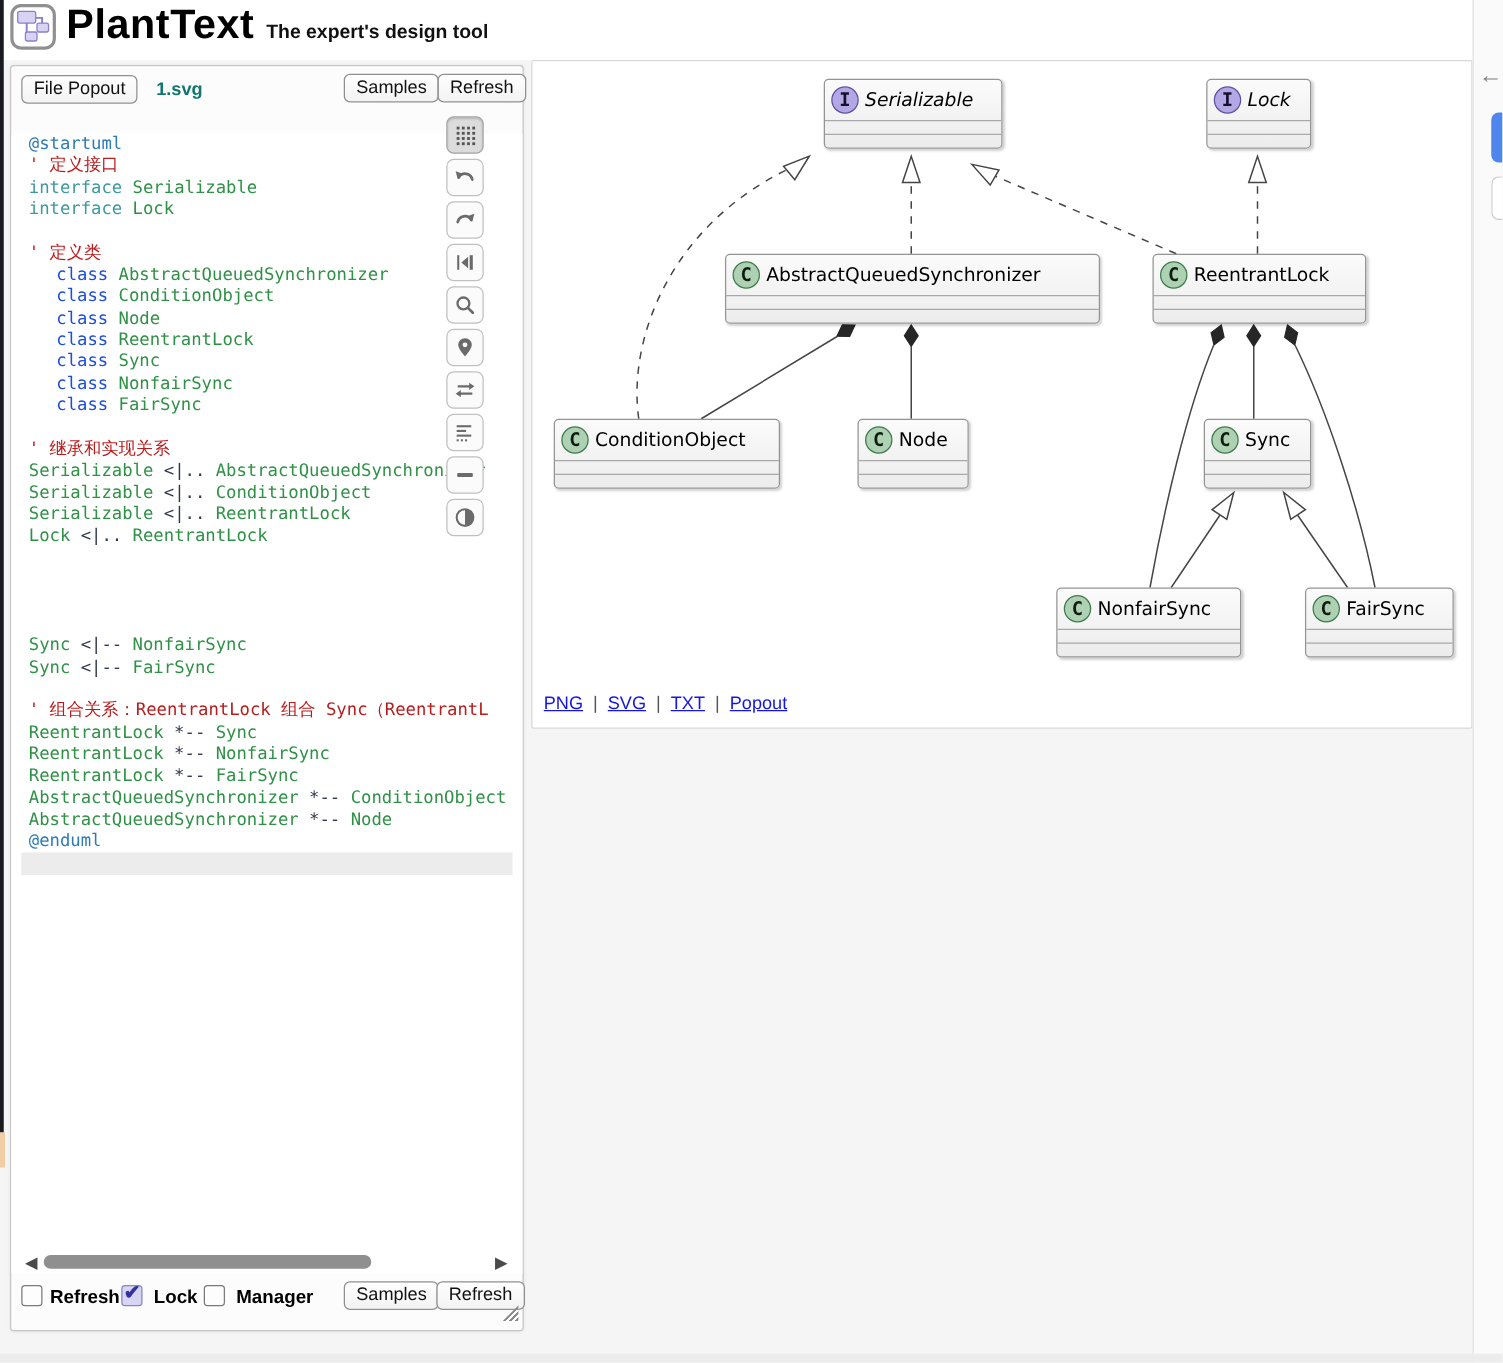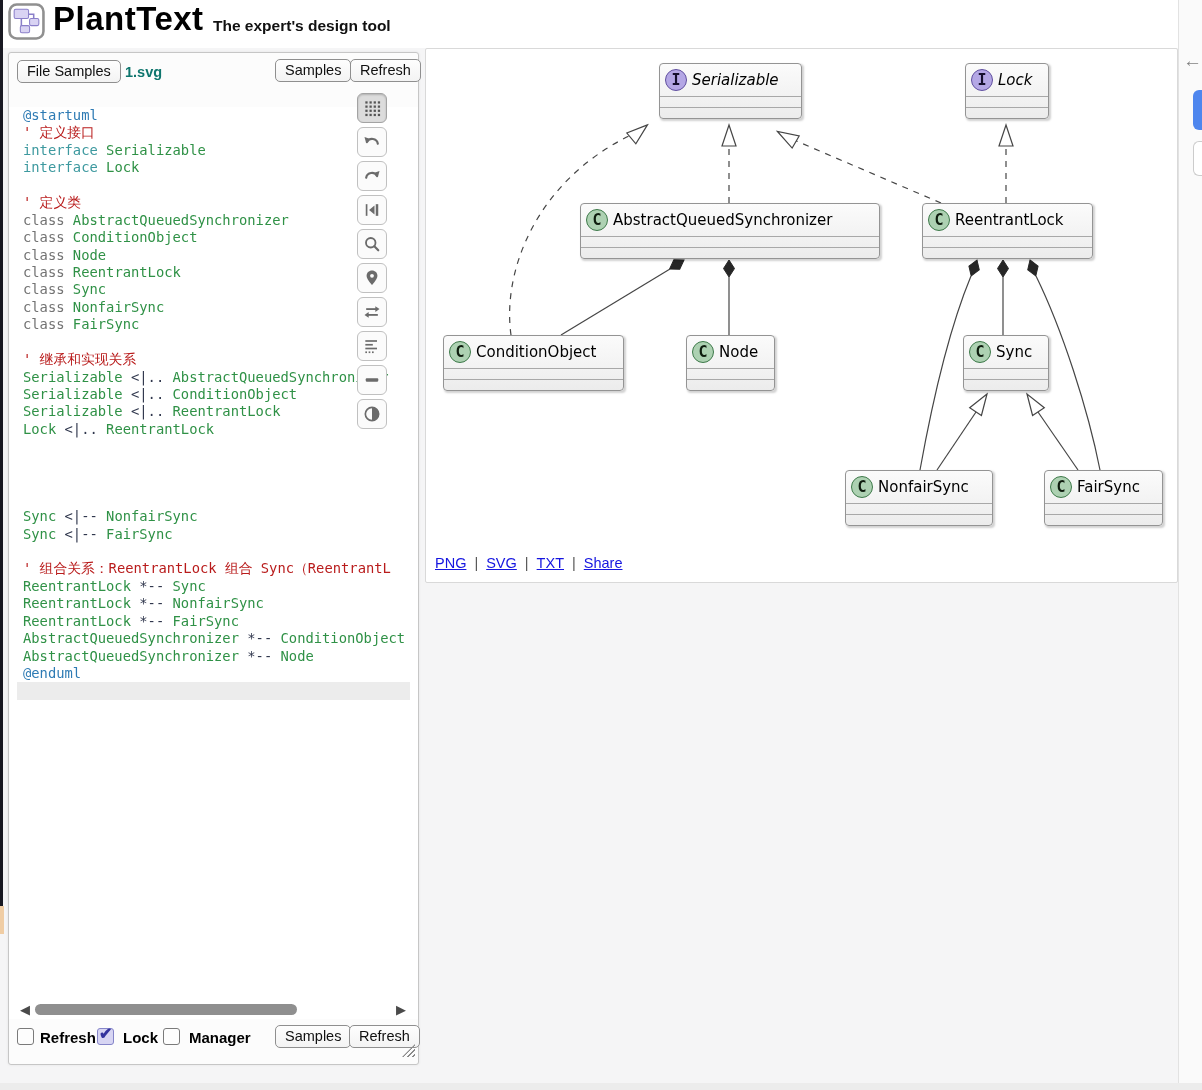--- a/index.html
+++ b/index.html
@@ -31,21 +31,21 @@
   .refresh-top{position:absolute;left:341px;top:6px;}
 
   .editor{position:absolute;left:0;top:54px;width:100%;height:912px;background:#fff;overflow:hidden;
           font-family:"DejaVu Sans Mono","Liberation Mono",monospace;font-size:13.8px;line-height:17.45px;
           white-space:pre;cursor:text;}
   .code-line{height:17.45px;padding-left:14px;}
   .code-line.active{background:#ececec;margin:0 8px;padding-left:6px;}
   .tok-at{color:#2e7bb4;}
   .tok-comment{color:#b91c1c;}
   .tok-kwi{color:#3d999f;}
-  .tok-kwc{color:#737373;}
+  .tok-kwc{color:#1d4ed8;margin-left:22px;}
   .tok-name{color:#2f9146;}
   .tok-op{color:#30374d;}
 
   
   .icon-toolbar{position:absolute;left:348px;top:40px;display:flex;flex-direction:column;gap:4px;}
   .icon-btn{width:30px;height:30px;border:1px solid #c0c0c0;border-radius:6px;background:#fbfbfb;
             display:flex;align-items:center;justify-content:center;cursor:pointer;padding:0;}
   .icon-btn.active{background:#dcdcdc;border-color:#a3a3a3;box-shadow:inset 0 1px 2px rgba(0,0,0,.2);}
   .icon-btn svg{display:block;}
 
@@ -114,21 +114,21 @@
     <rect x="1.5" y="1.5" width="33" height="33" rx="7" fill="#fff" stroke="#909090" stroke-width="2.5"></rect>
     <path d="M13,15 V23 M20,11 H25 V15" stroke="#8a7fc9" stroke-width="1.5" fill="none"></path>
     <rect x="6" y="6" width="14" height="9" rx="1.5" fill="#d9d3f3" stroke="#8a7fc9"></rect>
     <rect x="21" y="15" width="9" height="7" rx="1.5" fill="#d9d3f3" stroke="#8a7fc9"></rect>
     <rect x="12" y="22" width="9" height="7" rx="1.5" fill="#d9d3f3" stroke="#8a7fc9"></rect>
   </svg>
   <span class="brand">PlantText</span>
   <span class="tagline">The expert's design tool</span>
 
   <section class="left-panel">
-    <button class="btn fm-btn">File Samples</button>
+    <button class="btn fm-btn">File Popout</button>
     <span class="filename">1.svg</span>
     <button class="btn samples-top">Samples</button>
     <button class="btn refresh-top">Refresh</button>
 
     <div class="editor"><div class="code-line"><span class="tok-at">@startuml</span></div><div class="code-line"><span class="tok-comment">' 定义接口</span></div><div class="code-line"><span class="tok-kwi">interface </span><span class="tok-name">Serializable</span></div><div class="code-line"><span class="tok-kwi">interface </span><span class="tok-name">Lock</span></div><div class="code-line">&nbsp;</div><div class="code-line"><span class="tok-comment">' 定义类</span></div><div class="code-line"><span class="tok-kwc">class </span><span class="tok-name">AbstractQueuedSynchronizer</span></div><div class="code-line"><span class="tok-kwc">class </span><span class="tok-name">ConditionObject</span></div><div class="code-line"><span class="tok-kwc">class </span><span class="tok-name">Node</span></div><div class="code-line"><span class="tok-kwc">class </span><span class="tok-name">ReentrantLock</span></div><div class="code-line"><span class="tok-kwc">class </span><span class="tok-name">Sync</span></div><div class="code-line"><span class="tok-kwc">class </span><span class="tok-name">NonfairSync</span></div><div class="code-line"><span class="tok-kwc">class </span><span class="tok-name">FairSync</span></div><div class="code-line">&nbsp;</div><div class="code-line"><span class="tok-comment">' 继承和实现关系</span></div><div class="code-line"><span class="tok-name">Serializable</span><span class="tok-op"> &lt;|.. </span><span class="tok-name">AbstractQueuedSynchronizer</span></div><div class="code-line"><span class="tok-name">Serializable</span><span class="tok-op"> &lt;|.. </span><span class="tok-name">ConditionObject</span></div><div class="code-line"><span class="tok-name">Serializable</span><span class="tok-op"> &lt;|.. </span><span class="tok-name">ReentrantLock</span></div><div class="code-line"><span class="tok-name">Lock</span><span class="tok-op"> &lt;|.. </span><span class="tok-name">ReentrantLock</span></div><div class="code-line">&nbsp;</div><div class="code-line">&nbsp;</div><div class="code-line">&nbsp;</div><div class="code-line">&nbsp;</div><div class="code-line"><span class="tok-name">Sync</span><span class="tok-op"> &lt;|-- </span><span class="tok-name">NonfairSync</span></div><div class="code-line"><span class="tok-name">Sync</span><span class="tok-op"> &lt;|-- </span><span class="tok-name">FairSync</span></div><div class="code-line">&nbsp;</div><div class="code-line"><span class="tok-comment">' 组合关系：ReentrantLock 组合 Sync（ReentrantL</span></div><div class="code-line"><span class="tok-name">ReentrantLock</span><span class="tok-op"> *-- </span><span class="tok-name">Sync</span></div><div class="code-line"><span class="tok-name">ReentrantLock</span><span class="tok-op"> *-- </span><span class="tok-name">NonfairSync</span></div><div class="code-line"><span class="tok-name">ReentrantLock</span><span class="tok-op"> *-- </span><span class="tok-name">FairSync</span></div><div class="code-line"><span class="tok-name">AbstractQueuedSynchronizer</span><span class="tok-op"> *-- </span><span class="tok-name">ConditionObject</span></div><div class="code-line"><span class="tok-name">AbstractQueuedSynchronizer</span><span class="tok-op"> *-- </span><span class="tok-name">Node</span></div><div class="code-line"><span class="tok-at">@enduml</span></div><div class="code-line active">&nbsp;</div></div>
 
     <div class="icon-toolbar">
       <button class="icon-btn active" title="">
         <svg width="20" height="20" viewBox="0 0 24 24" fill="#555">
           <g>
@@ -348,21 +348,21 @@
         <div class="uml-title">
           <span class="uml-circle">C</span>
           <span class="uml-name">FairSync</span>
         </div>
         <div class="uml-row"></div>
           <div class="uml-row"></div>
       </div>
     </div>
 
     <div class="preview-links">
-      <a>PNG</a><span class="link-sep">|</span><a>SVG</a><span class="link-sep">|</span><a>TXT</a><span class="link-sep">|</span><a>Share</a>
+      <a>PNG</a><span class="link-sep">|</span><a>SVG</a><span class="link-sep">|</span><a>TXT</a><span class="link-sep">|</span><a>Popout</a>
     </div>
   </section>
 
   <div class="right-strip"></div>
   <span class="back-arrow">←</span>
   <div class="side-tab-blue"></div>
   <div class="side-tab-white"></div>
 
   <div class="bottom-strip"></div>
 </div>

